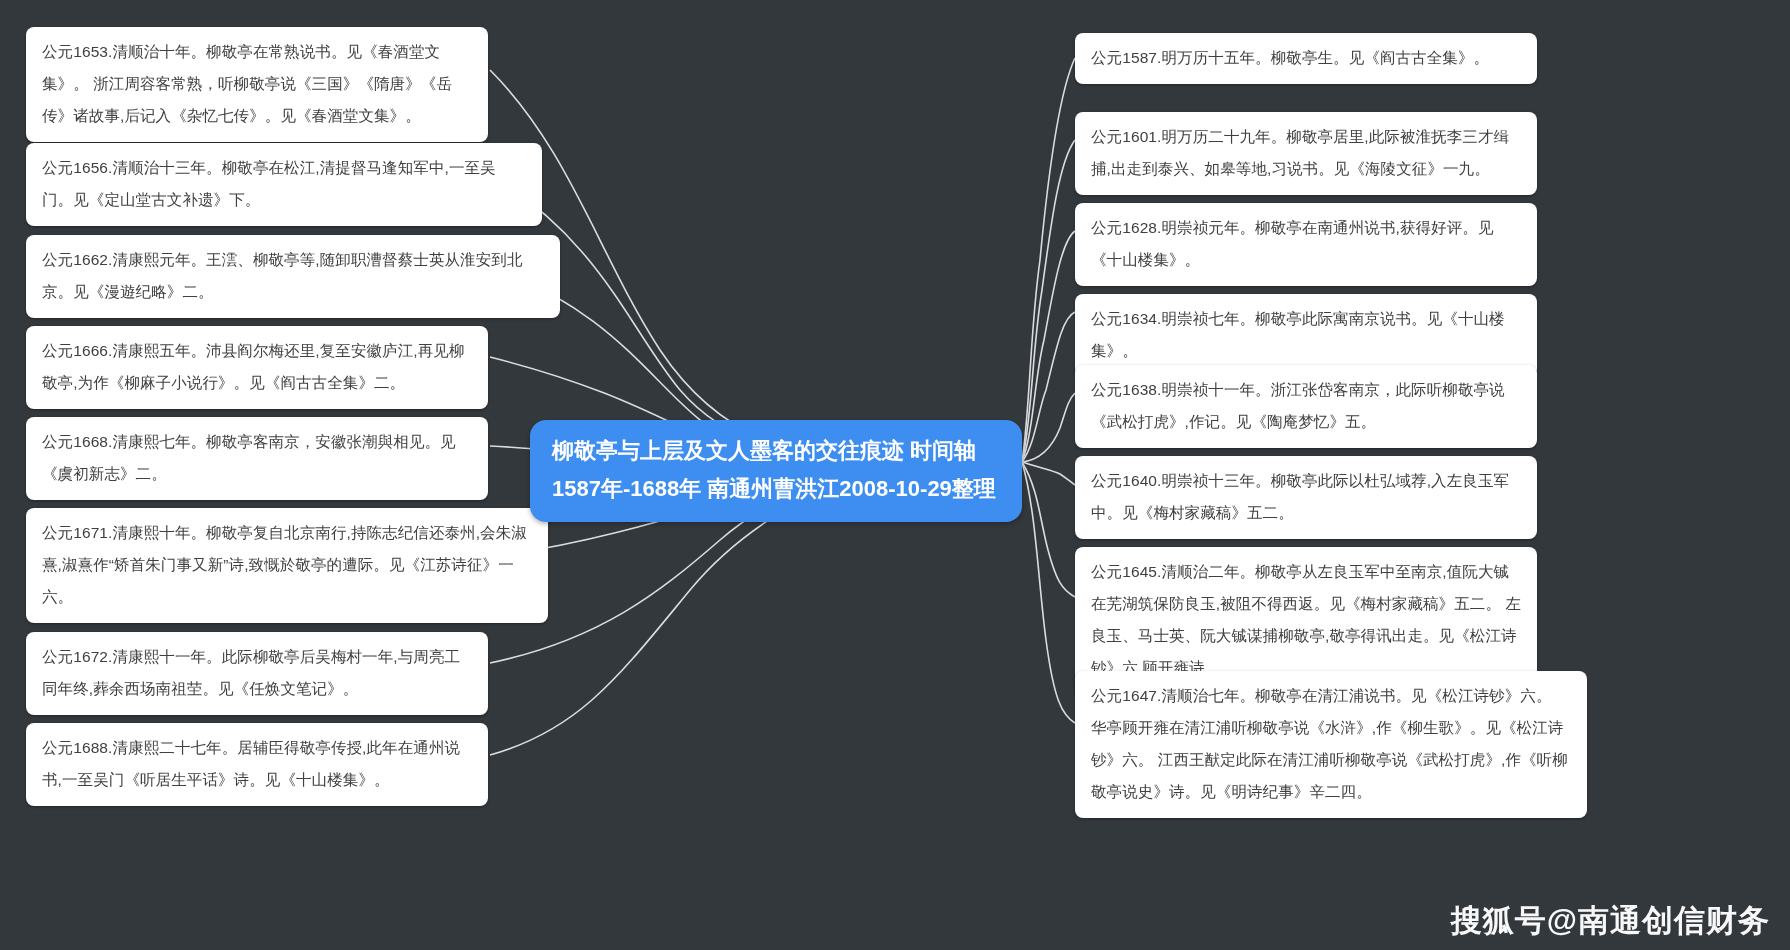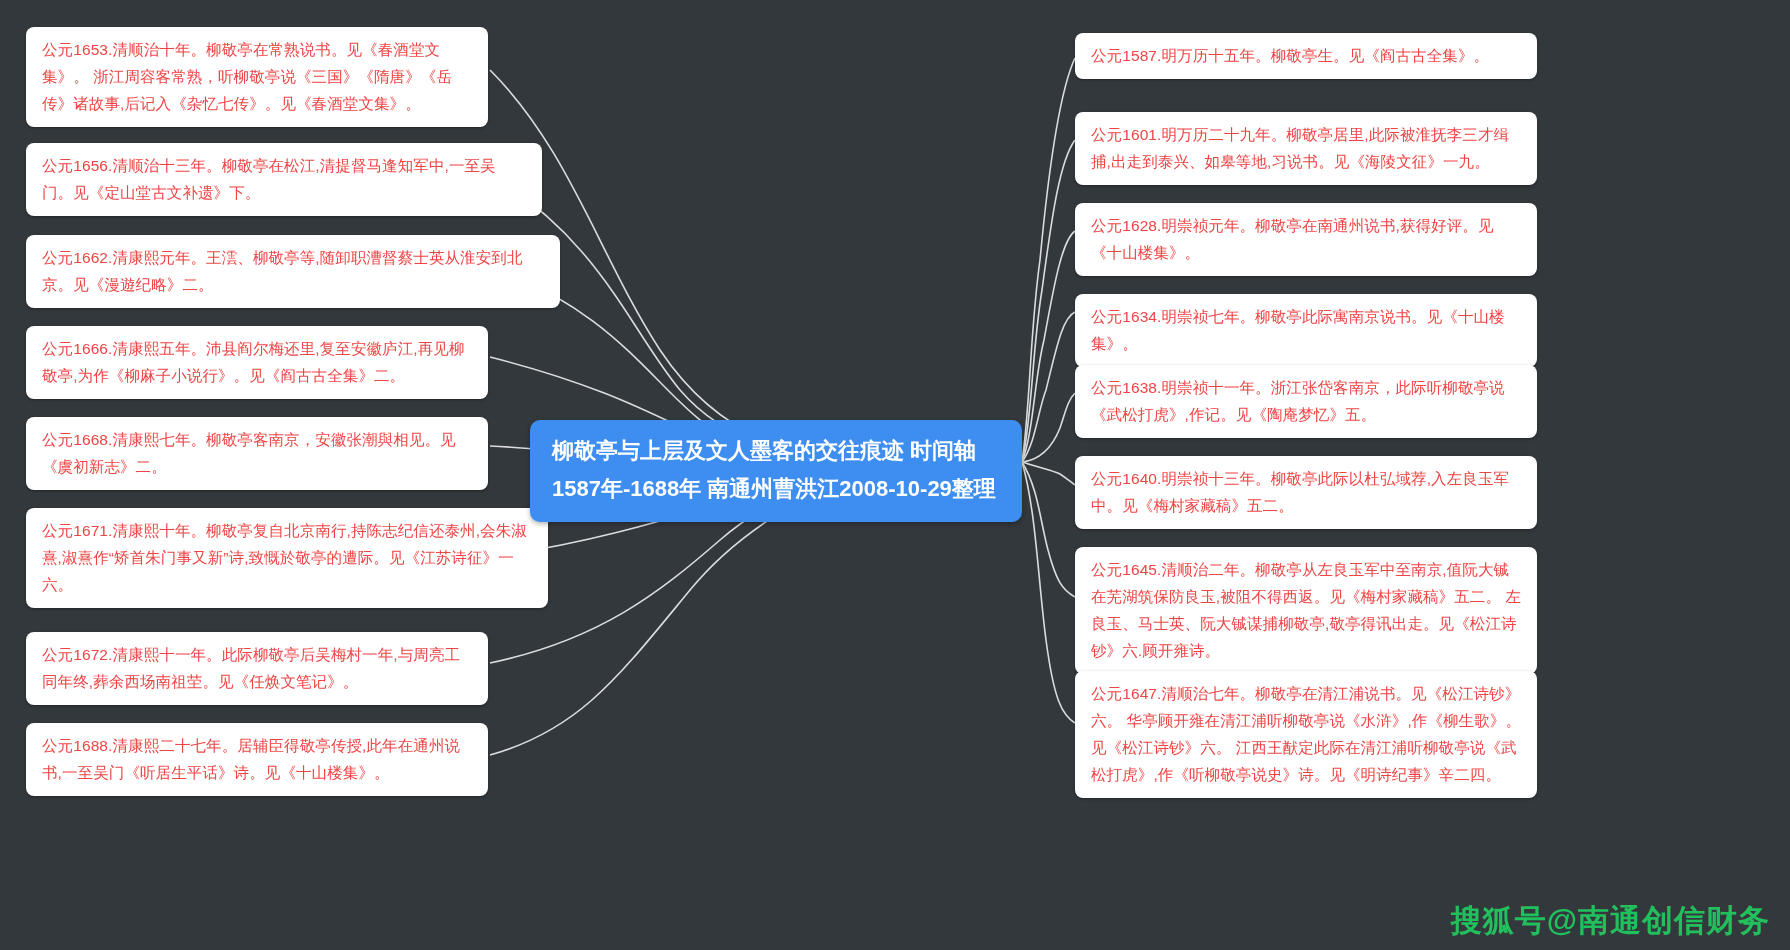--- a/index.html
+++ b/index.html
@@ -21,55 +21,55 @@
     top: 0;
     width: 1790px;
     height: 950px;
     pointer-events: none;
   }
   .node {
     position: absolute;
     box-sizing: border-box;
     background: #ffffff;
     border-radius: 8px;
-    color: #ef4444;
+    color: #404040;
     font-size: 15.5px;
-    line-height: 27px;
+    line-height: 32px;
     padding: 9px 16px 10px 16px;
     box-shadow: 0 1px 3px rgba(0,0,0,0.35);
     letter-spacing: 0.1px;
     z-index: 2;
   }
   .node .txt {
     display: block;
     white-space: pre-wrap;
     word-break: break-all;
   }
   #center-node {
     position: absolute;
     box-sizing: border-box;
     background: #3d8ef0;
-    border-radius: 10px;
+    border-radius: 16px;
     color: #ffffff;
     font-size: 22px;
     line-height: 38px;
     font-weight: 600;
     padding: 12px 22px 14px 22px;
     z-index: 3;
     box-shadow: 0 2px 5px rgba(0,0,0,0.3);
   }
   #center-node .cline {
     display: block;
     white-space: nowrap;
   }
   #watermark {
     position: absolute;
     right: 20px;
     bottom: 8px;
-    color: #22c55e;
+    color: #ffffff;
     font-size: 31px;
     font-weight: 700;
     letter-spacing: 1px;
     opacity: 0.97;
     z-index: 5;
     white-space: nowrap;
   }
 </style>
 </head>
 <body>
@@ -143,19 +143,19 @@
   </div>
   <div class="node" style="left:1075px; top:365px; width:462px;">
     <span class="txt">公元1638.明崇祯十一年。浙江张岱客南京，此际听柳敬亭说《武松打虎》,作记。见《陶庵梦忆》五。</span>
   </div>
   <div class="node" style="left:1075px; top:456px; width:462px;">
     <span class="txt">公元1640.明崇祯十三年。柳敬亭此际以杜弘域荐,入左良玉军中。见《梅村家藏稿》五二。</span>
   </div>
   <div class="node" style="left:1075px; top:547px; width:462px;">
     <span class="txt">公元1645.清顺治二年。柳敬亭从左良玉军中至南京,值阮大铖在芜湖筑保防良玉,被阻不得西返。见《梅村家藏稿》五二。 左良玉、马士英、阮大铖谋捕柳敬亭,敬亭得讯出走。见《松江诗钞》六.顾开雍诗。</span>
   </div>
-  <div class="node" style="left:1075px; top:671px; width:462px;">
+  <div class="node" style="left:1075px; top:671px; width:512px;">
     <span class="txt">公元1647.清顺治七年。柳敬亭在清江浦说书。见《松江诗钞》六。 华亭顾开雍在清江浦听柳敬亭说《水浒》,作《柳生歌》。见《松江诗钞》六。 江西王猷定此际在清江浦听柳敬亭说《武松打虎》,作《听柳敬亭说史》诗。见《明诗纪事》辛二四。</span>
   </div>
 
   <div id="watermark">搜狐号@南通创信财务</div>
 
 </div>
 
 </body></html>

